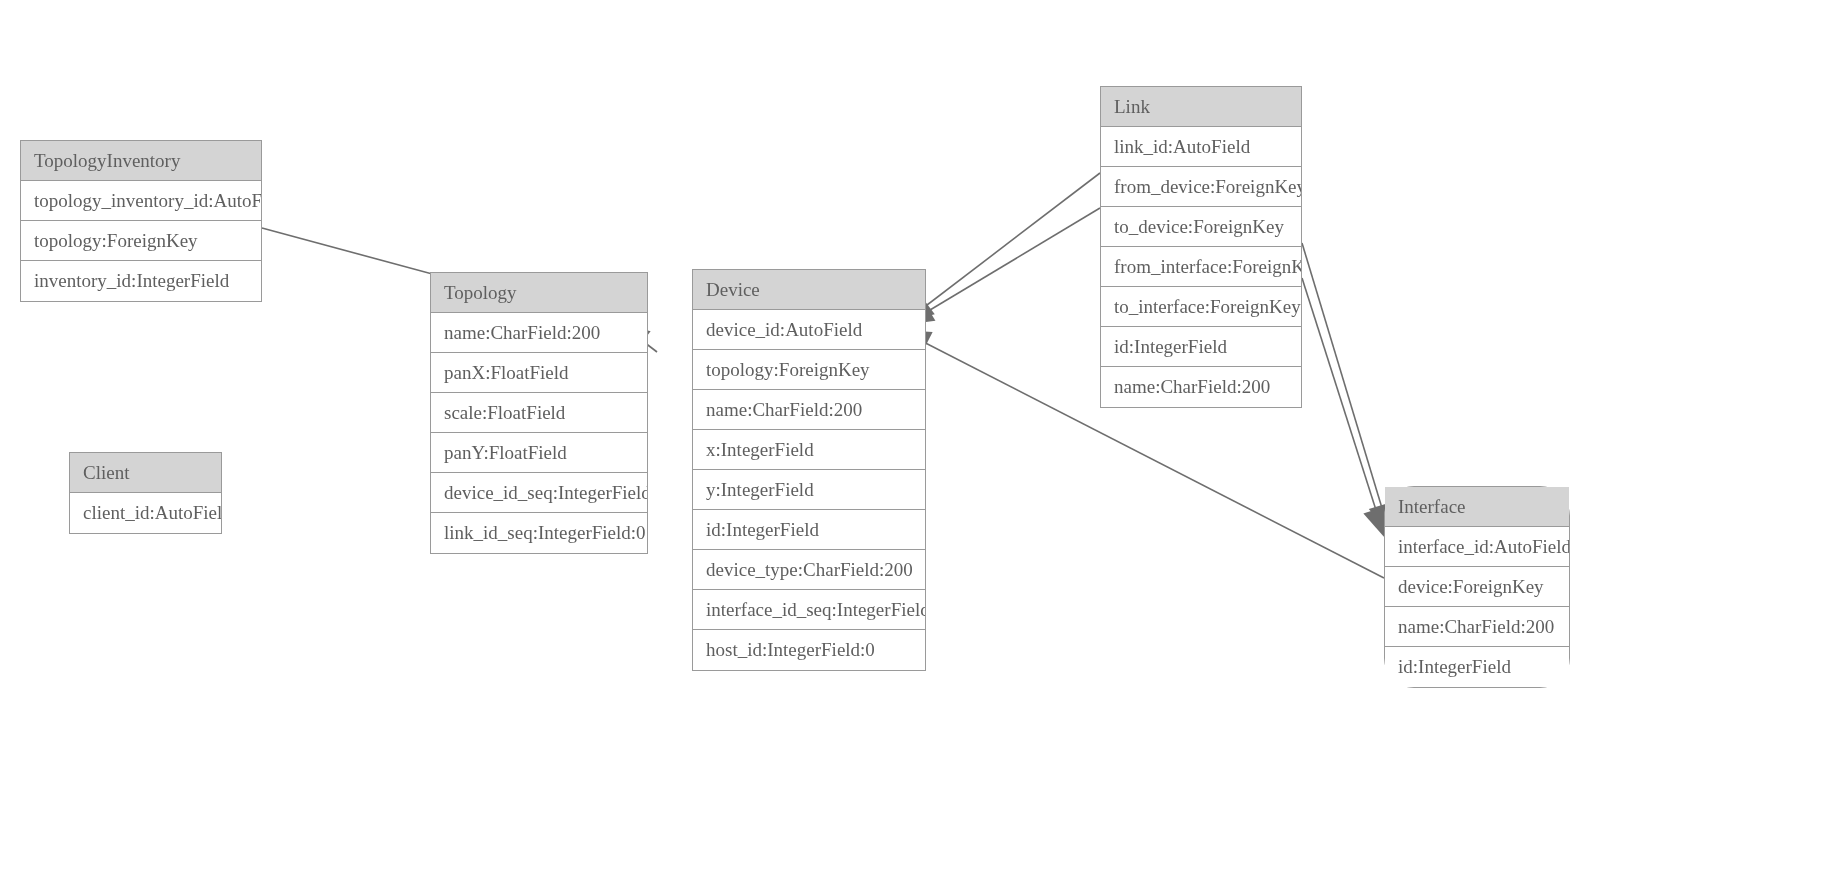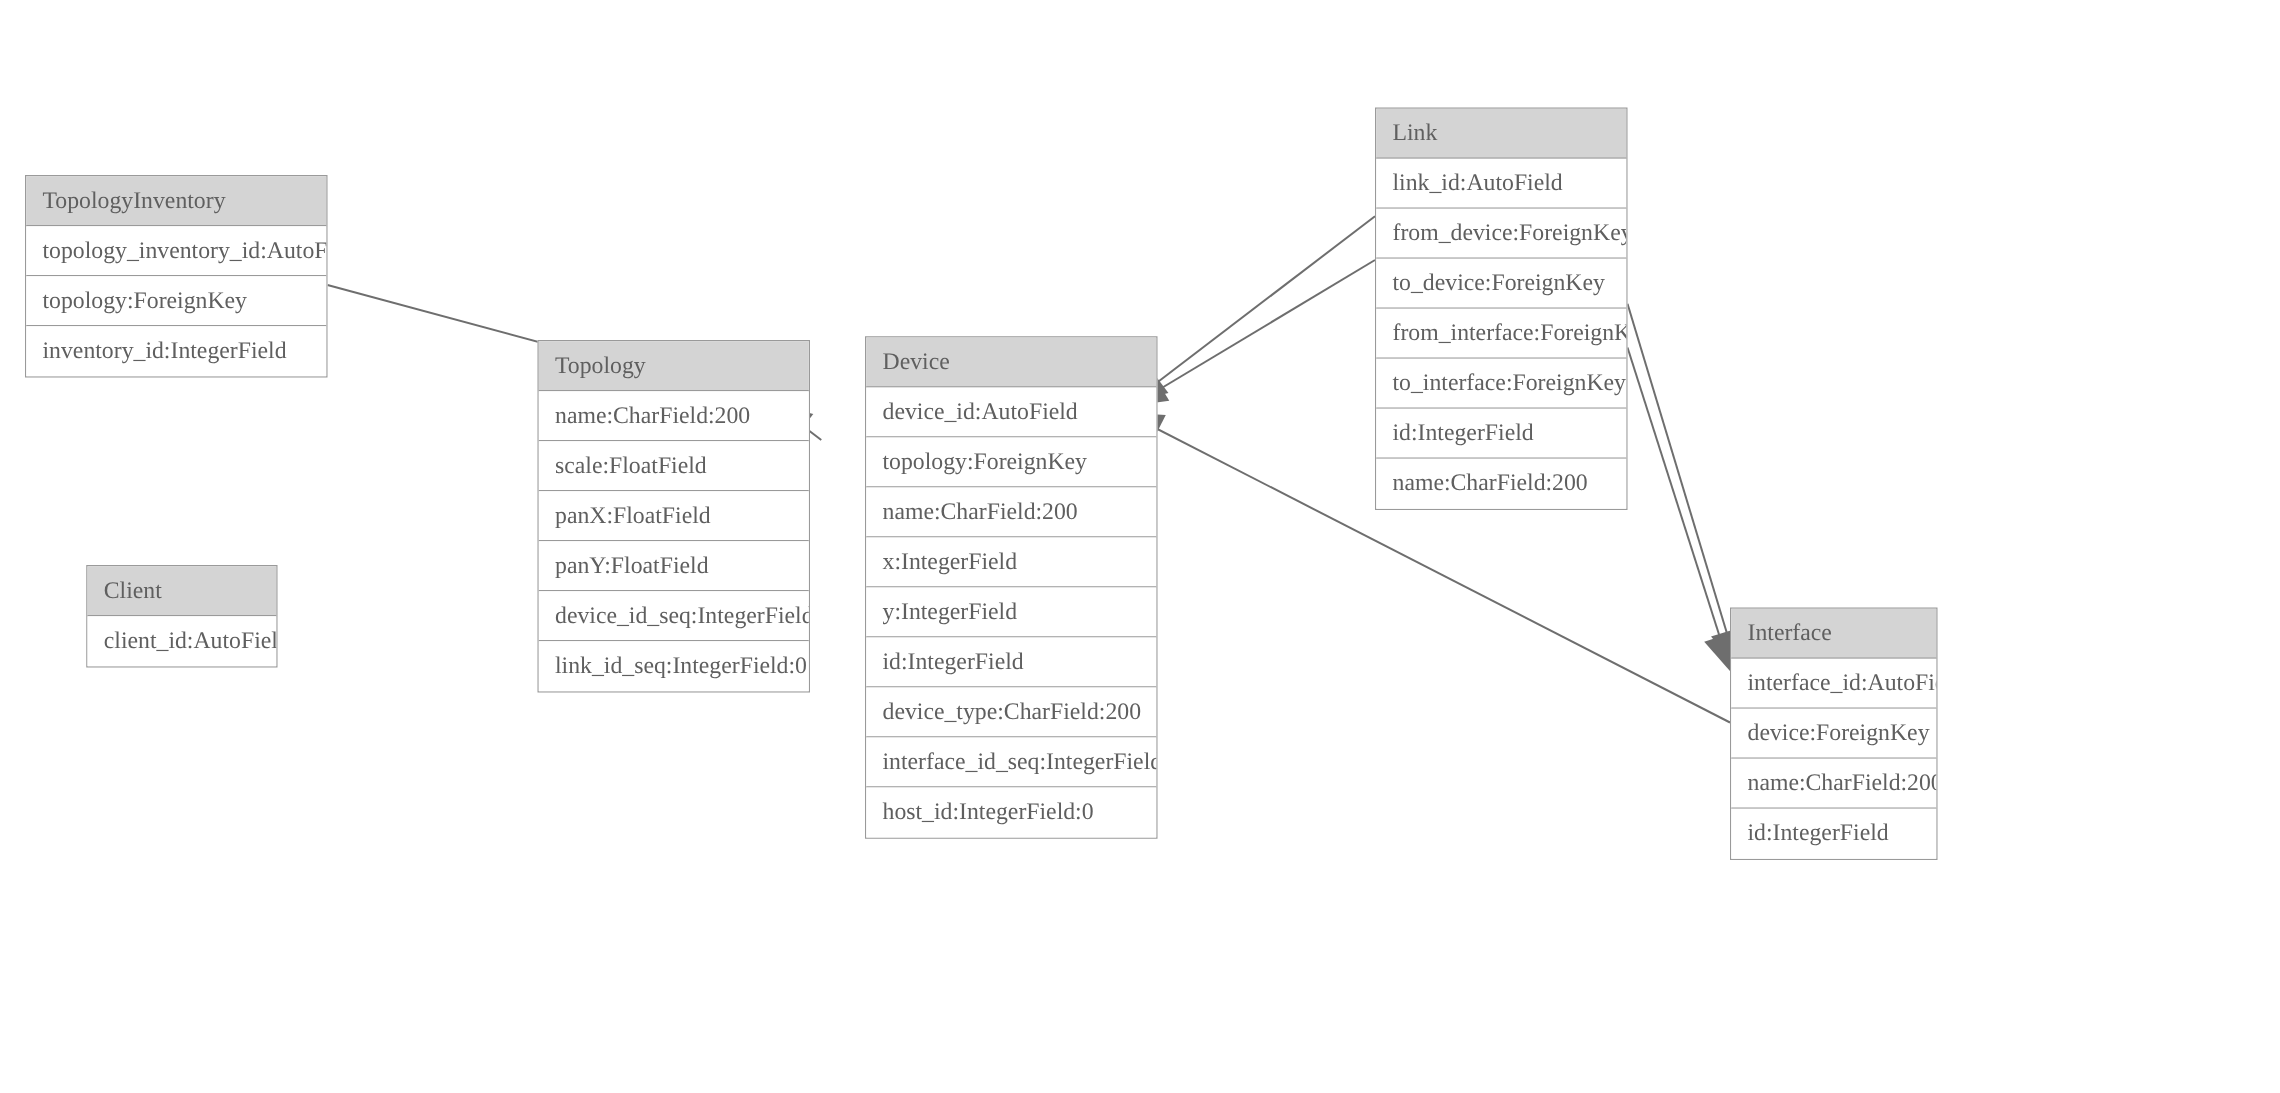--- a/index.html
+++ b/index.html
@@ -99,22 +99,22 @@
   <div id="entity-layer">
       <div class="entity" style="left: 20px; top: 140px; width: 242px;">
         <div class="entity-header">TopologyInventory</div>
         <div class="entity-field">topology_inventory_id:AutoField</div>
         <div class="entity-field">topology:ForeignKey</div>
         <div class="entity-field last">inventory_id:IntegerField</div>
       </div>
       <div class="entity" style="left: 385px; top: 272px; width: 218px; margin-left: 45px;">
         <div class="entity-header">Topology</div>
         <div class="entity-field">name:CharField:200</div>
+        <div class="entity-field">panX:FloatField</div>
         <div class="entity-field">scale:FloatField</div>
-        <div class="entity-field">panX:FloatField</div>
         <div class="entity-field">panY:FloatField</div>
         <div class="entity-field">device_id_seq:IntegerField:0</div>
         <div class="entity-field last">link_id_seq:IntegerField:0</div>
       </div>
       <div class="entity" style="left: 69px; top: 452px; width: 153px;">
         <div class="entity-header">Client</div>
         <div class="entity-field last">client_id:AutoField</div>
       </div>
       <div class="entity" style="left: 692px; top: 269px; width: 234px;">
         <div class="entity-header">Device</div>
@@ -131,21 +131,21 @@
       <div class="entity" style="left: 1100px; top: 86px; width: 202px;">
         <div class="entity-header">Link</div>
         <div class="entity-field">link_id:AutoField</div>
         <div class="entity-field">from_device:ForeignKey</div>
         <div class="entity-field">to_device:ForeignKey</div>
         <div class="entity-field">from_interface:ForeignKey</div>
         <div class="entity-field">to_interface:ForeignKey</div>
         <div class="entity-field">id:IntegerField</div>
         <div class="entity-field last">name:CharField:200</div>
       </div>
-      <div class="entity" style="left: 1384px; top: 486px; width: 166px;">
+      <div class="entity" style="left: 1384px; top: 486px; width: 186px; border-radius: 30px;">
         <div class="entity-header">Interface</div>
         <div class="entity-field">interface_id:AutoField</div>
         <div class="entity-field">device:ForeignKey</div>
         <div class="entity-field">name:CharField:200</div>
         <div class="entity-field last">id:IntegerField</div>
       </div>
     </div>
 
 </div>
 

